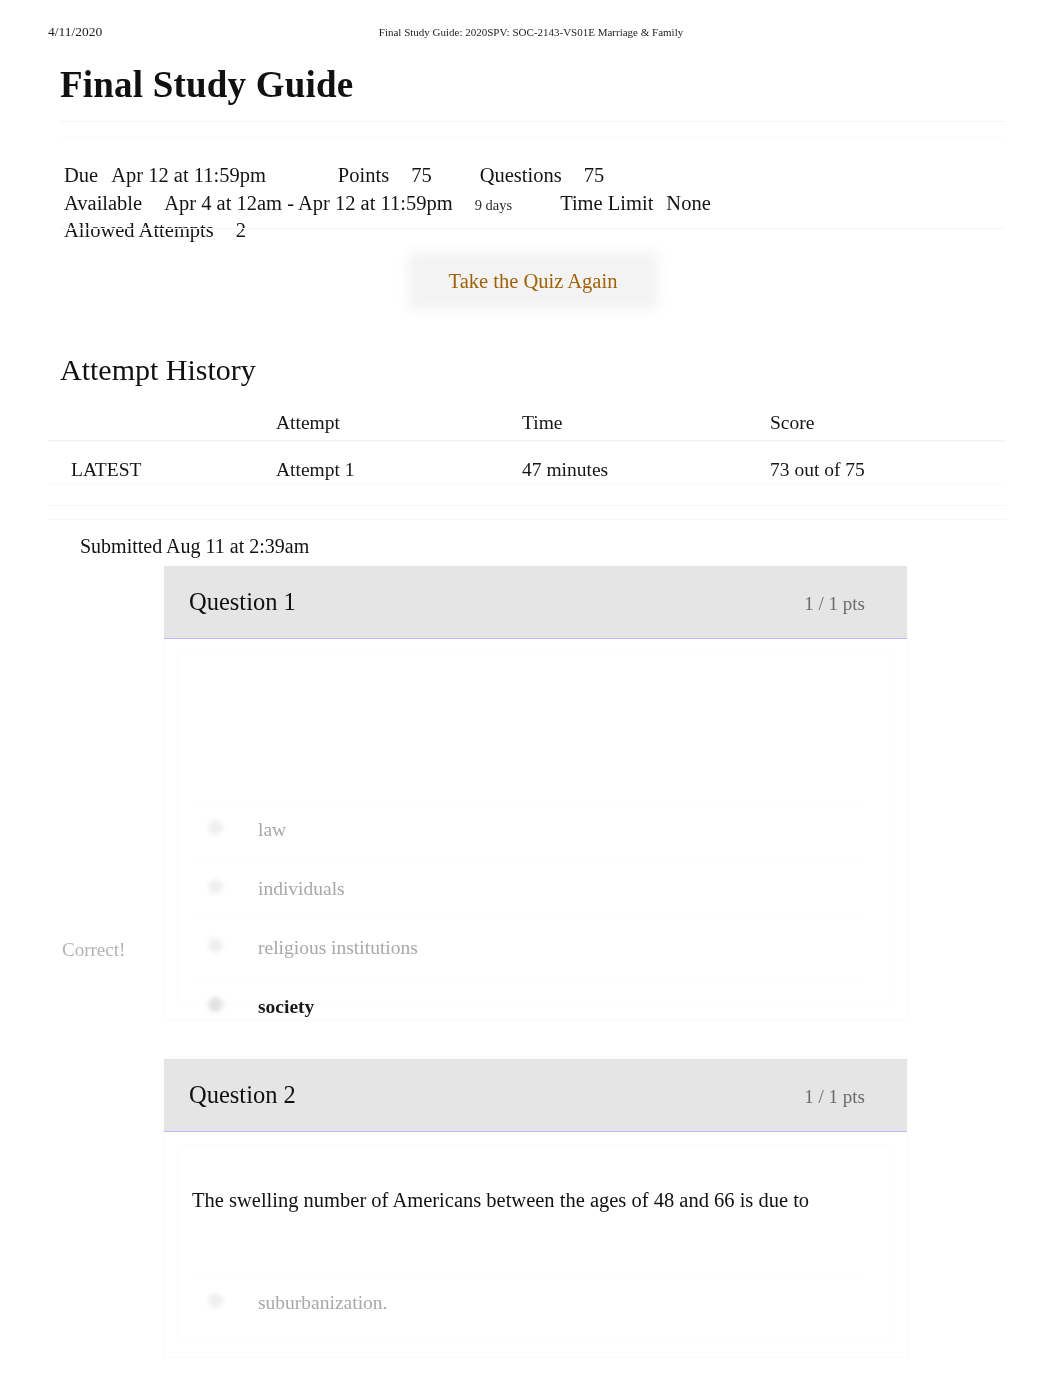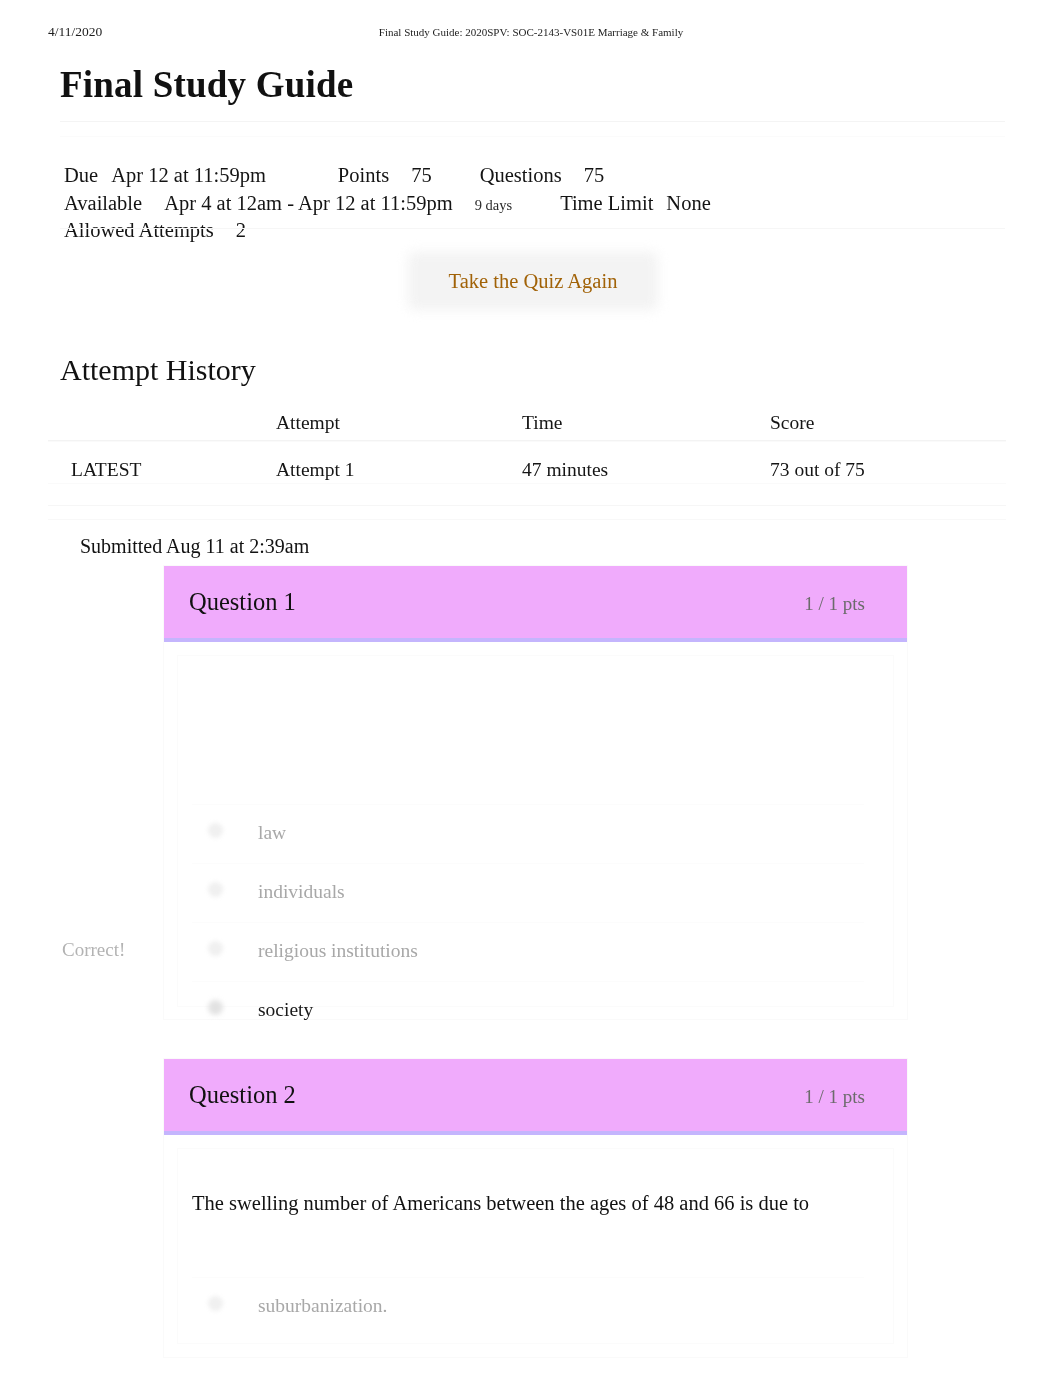--- a/index.html
+++ b/index.html
@@ -193,22 +193,22 @@
     border: 1px solid #fafafa;
     background: #ffffff;
     box-sizing: border-box;
   }
   #q1 { top: 565px;  height: 455px; }
   #q2 { top: 1058px; height: 300px; }
 
   .q-header {
     position: relative;
     height: 72px;
-    background: #f0abfc;
-    border-bottom: 4px solid #c4b5fd;
+    background: #e5e5e5;
+    border-bottom: 1px solid #c4b5fd;
   }
   .q-name {
     position: absolute;
     left: 25px;
     top: 20px;
     font-size: 24.5px;
     line-height: 32px;
     color: #111111;
     white-space: nowrap;
   }
@@ -273,20 +273,21 @@
     position: absolute;
     left: 66px;
     top: 16px;
     font-size: 19.5px;
     line-height: 24px;
     color: #a8a8a8;
     white-space: nowrap;
   }
   .answer.selected .ans-text {
     color: #1a1a1a;
+    font-weight: bold;
   }
 
   .correct-flag {
     position: absolute;
     left: 62px;
     font-size: 19px;
     line-height: 24px;
     color: #b3b3b3;
     white-space: nowrap;
   }

